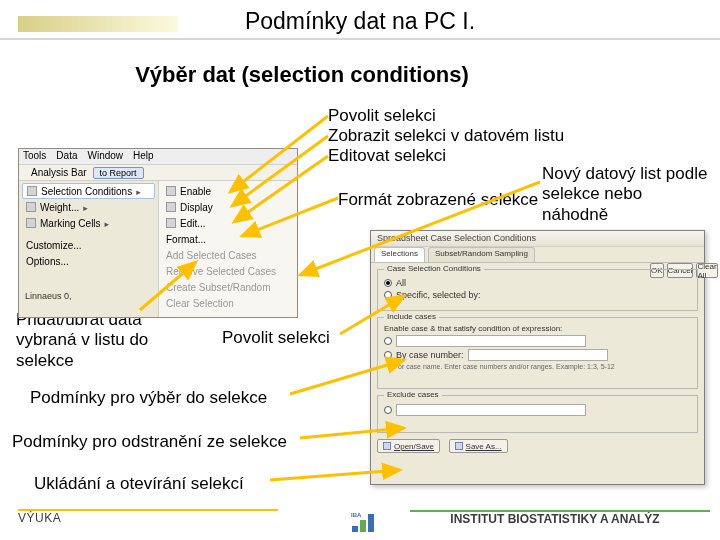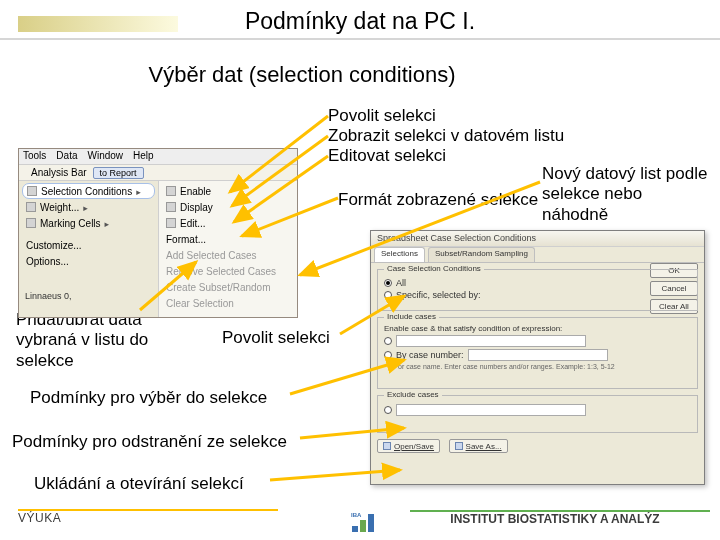--- a/index.html
+++ b/index.html
@@ -1,51 +1,51 @@
 <!DOCTYPE html>
 <html><head>
 <meta charset="utf-8">
 <style>
   *{box-sizing:border-box;margin:0;padding:0;}
   body{width:720px;height:540px;font-family:Arial,Helvetica,sans-serif;background:#fff;overflow:hidden;position:relative;}
   .slide{width:720px;height:540px;position:relative;}
   .top-strip{position:absolute;top:16px;left:18px;width:160px;height:16px;background:linear-gradient(90deg,#d9cf87 0%,#fcfadf 100%);}
   .title-main{position:absolute;top:8px;left:0;width:720px;text-align:center;font-size:23px;color:#000;}
   .title-rule{position:absolute;top:38px;left:0;width:720px;height:2px;background:#d6d6d6;}
-  .subtitle{position:absolute;top:62px;left:0;width:604px;text-align:center;font-size:22px;font-weight:normal;color:#000;}
+  .subtitle{position:absolute;top:62px;left:0;width:604px;text-align:center;font-size:22px;font-weight:bold;color:#000;}
   .label{position:absolute;font-size:17px;color:#000;line-height:1.2;}
   
   .menu-box{position:absolute;top:148px;left:18px;width:280px;height:170px;background:#ece9d8;border:1px solid #968a7f;font-size:10px;color:#000;}
   .menu-top{height:16px;background:#eee;border-bottom:1px solid #cfcfcf;padding:1px 4px;display:flex;gap:10px;}
   .menu-top span{text-decoration:none;}
   .analysis-bar{height:16px;background:#f4f2e8;border-bottom:1px solid #cfcfcf;display:flex;align-items:center;padding:0 12px;gap:6px;}
   .analysis-bar .pill{background:#dfe7f5;border:1px solid #7a93bf;border-radius:2px;padding:0 6px;font-size:9px;}
   .menu-body{display:flex;height:calc(100% - 32px);}
   .menu-col{width:50%;padding:2px 3px;}
   .menu-col+.menu-col{border-left:1px solid #cfcfcf;background:#f7f6f0;}
   .mi{display:flex;align-items:center;gap:4px;height:16px;padding:0 4px;}
-  .mi.sel{background:#fff;border:1px solid #a7c0e8;border-radius:7px;}
+  .mi.sel{background:#fff;border:1px solid #a7c0e8;border-radius:2px;}
   .mi .icn{width:10px;height:10px;background:#d4d4d4;display:inline-block;border:1px solid #999;}
   .mi .chev::after{content:"▸";margin-left:auto;font-size:9px;color:#555;}
   .mi.disabled{color:#999;}
   .menu-row-extra{position:absolute;bottom:16px;left:6px;font-size:9px;color:#333;}
   
   .dialog{position:absolute;top:230px;left:370px;width:335px;height:255px;background:#ece9d8;border:1px solid #7f7f7f;box-shadow:2px 2px 5px rgba(0,0,0,0.25);font-size:9px;color:#333;}
   .dialog .caption{height:16px;background:linear-gradient(#f7f6f0,#e6e2d2);border-bottom:1px solid #cfcfcf;padding:2px 6px;font-size:9px;color:#444;}
   .dialog .tabs{height:16px;display:flex;border-bottom:1px solid #bfbfbf;background:#ece9d8;}
   .dialog .tab{padding:1px 6px;border:1px solid #bfbfbf;border-bottom:none;margin-left:3px;background:#fff;border-radius:3px 3px 0 0;font-size:8px;}
   .dialog .tab.inactive{background:#e6e2d2;}
   .dialog .panel{padding:6px;}
   .groupbox{border:1px solid #b9b9b9;padding:6px 6px 8px;margin-bottom:6px;position:relative;}
   .groupbox .legend{position:absolute;top:-6px;left:6px;background:#ece9d8;padding:0 3px;font-size:8px;}
   .radio{display:flex;align-items:center;gap:4px;margin:2px 0;}
   .radio .r{width:8px;height:8px;border:1px solid #555;border-radius:50%;background:#fff;display:inline-block;}
   .radio .r.checked::after{content:"";display:block;width:4px;height:4px;background:#000;border-radius:50%;margin:1px;}
   .dialog input[type=text]{width:190px;height:12px;font-size:8px;border:1px solid #aaa;background:#fff;}
-  .okcol{position:absolute;top:32px;right:6px;width:48px;display:flex;flex-direction:column;gap:3px;}
+  .okcol{position:absolute;top:32px;right:6px;width:48px;display:flex;flex-direction:row;gap:3px;}
   .btn{height:15px;border:1px solid #8a8a8a;background:#f4f2e8;font-size:8px;display:flex;align-items:center;justify-content:center;border-radius:2px;}
   .tinybtn{display:inline-flex;align-items:center;gap:3px;height:14px;border:1px solid #999;background:#f4f2e8;padding:0 5px;font-size:8px;border-radius:2px;margin-right:6px;text-decoration:underline;}
   .tinybtn .ic{width:8px;height:8px;background:#cbd8ee;border:1px solid #6b85b0;}
   
   svg.arrows{position:absolute;top:0;left:0;width:720px;height:540px;pointer-events:none;}
   .arrow{stroke:#ffc000;stroke-width:3;fill:none;}
   .arrowhead{fill:#ffc000;}
   
   .foot-left{position:absolute;bottom:11px;left:18px;width:260px;height:18px;font-size:12px;font-weight:normal;color:#3c3c3c;text-align:left;letter-spacing:.5px;}
   .foot-left::before{content:"";position:absolute;top:-2px;left:0;width:260px;height:2px;background:#ffc000;}

